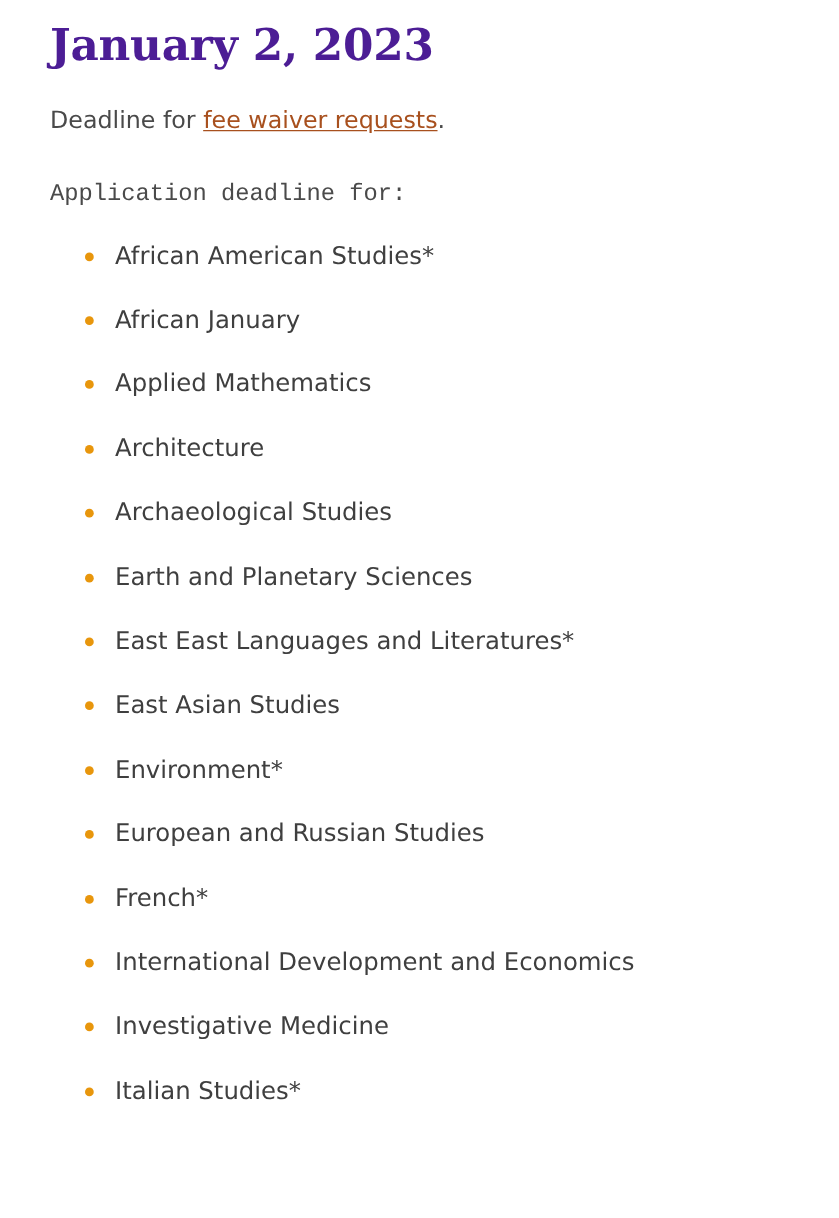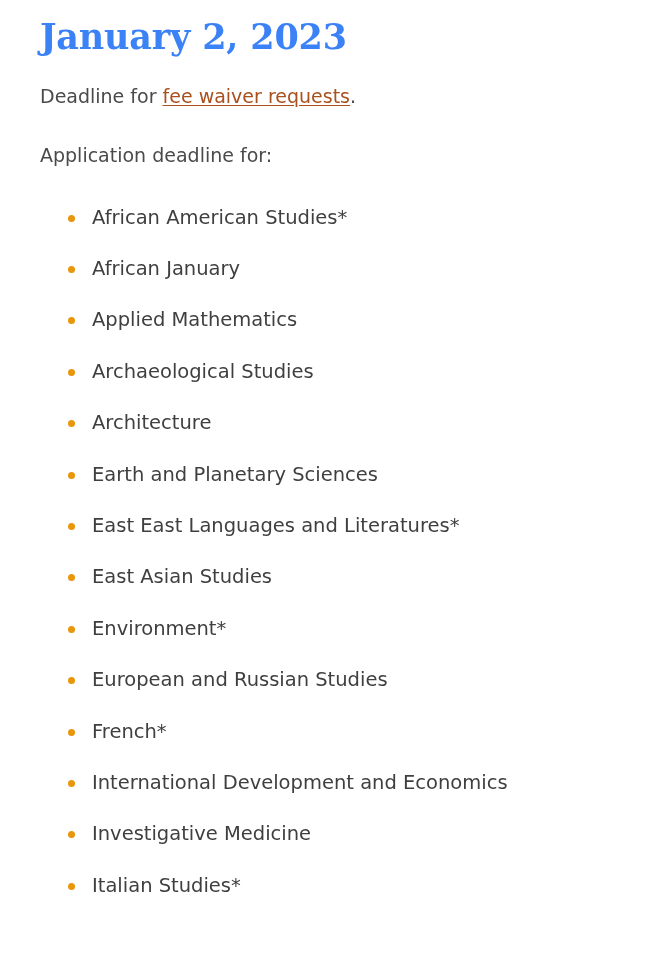--- a/index.html
+++ b/index.html
@@ -15,33 +15,34 @@
     overflow: hidden;
   }
   .page {
     padding: 18px 28px 0 40px;
     box-sizing: border-box;
   }
   .date-heading {
     font-family: "DejaVu Serif", serif;
     font-size: 35px;
     font-weight: 700;
-    color: #3b82f6;
+    color: #4c1d95;
     letter-spacing: -0.2px;
     margin: 0 0 26px 0;
     line-height: 1.1;
   }
   .para {
     font-size: 19px;
     line-height: 1.45;
     color: #4a4a4a;
     margin: 0 0 32px 0;
   }
   .para.second {
-    margin-bottom: 36px;
+    margin-bottom: 23px;
+    font-family: Liberation Mono, monospace;
   }
   .link {
     color: #a8501e;
     text-decoration: underline;
     text-underline-offset: 2px;
     cursor: pointer;
     text-align: center;
   }
   ul.deadline-list {
     list-style: none;
@@ -77,22 +78,22 @@
   <p class="para">
     <span>Deadline for </span><a class="link" href="#">fee waiver requests</a><span>.</span>
   </p>
 
   <p class="para second">Application deadline for:</p>
 
   <ul class="deadline-list">
     <li>African American Studies*</li>
     <li>African January</li>
     <li>Applied Mathematics</li>
+    <li>Architecture</li>
     <li>Archaeological Studies</li>
-    <li>Architecture</li>
     <li>Earth and Planetary Sciences</li>
     <li>East East Languages and Literatures*</li>
     <li>East Asian Studies</li>
     <li>Environment*</li>
     <li>European and Russian Studies</li>
     <li>French*</li>
     <li>International Development and Economics</li>
     <li>Investigative Medicine</li>
     <li>Italian Studies*</li>
   </ul>

